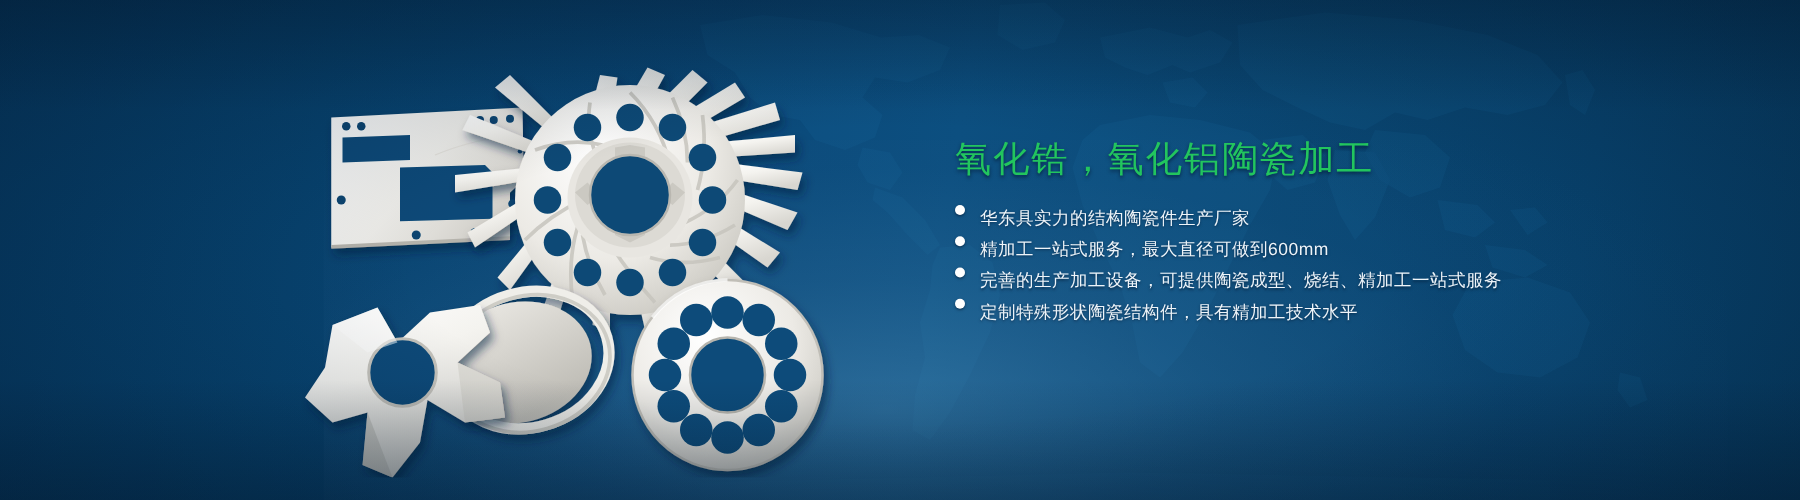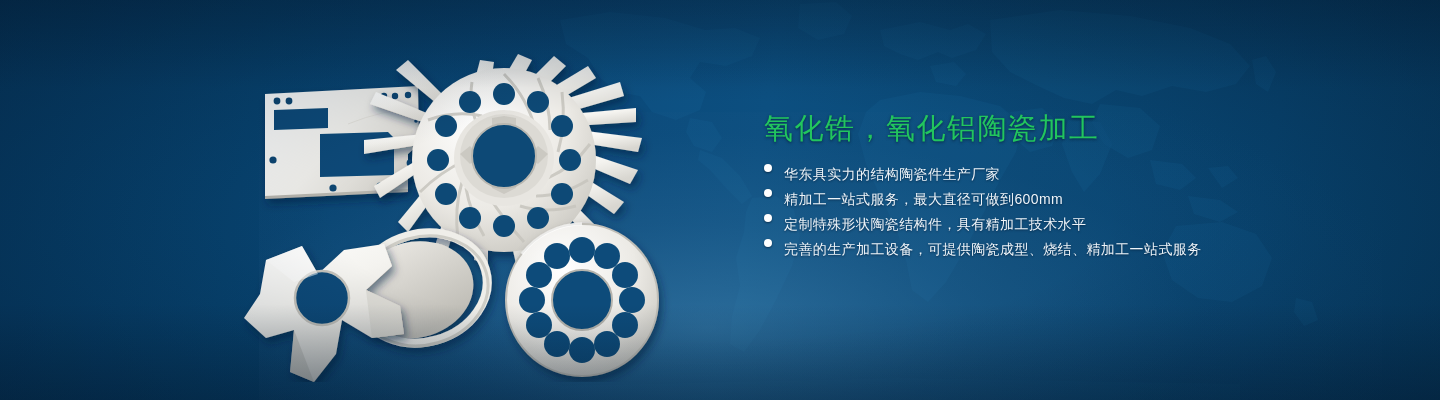--- a/index.html
+++ b/index.html
@@ -338,22 +338,22 @@
       <li class="bullet-row">
         <span class="bullet-dot"></span>
         <span class="bullet-text">华东具实力的结构陶瓷件生产厂家</span>
       </li>
       <li class="bullet-row">
         <span class="bullet-dot"></span>
         <span class="bullet-text">精加工一站式服务，最大直径可做到600mm</span>
       </li>
       <li class="bullet-row">
         <span class="bullet-dot"></span>
-        <span class="bullet-text">定制特殊形状陶瓷结构件，具有精加工技术水平</span>
+        <span class="bullet-text">完善的生产加工设备，可提供陶瓷成型、烧结、精加工一站式服务</span>
       </li>
       <li class="bullet-row">
         <span class="bullet-dot"></span>
-        <span class="bullet-text">完善的生产加工设备，可提供陶瓷成型、烧结、精加工一站式服务</span>
+        <span class="bullet-text">定制特殊形状陶瓷结构件，具有精加工技术水平</span>
       </li>
     </ul>
   </div>
 
 </div>
 
 </body></html>

